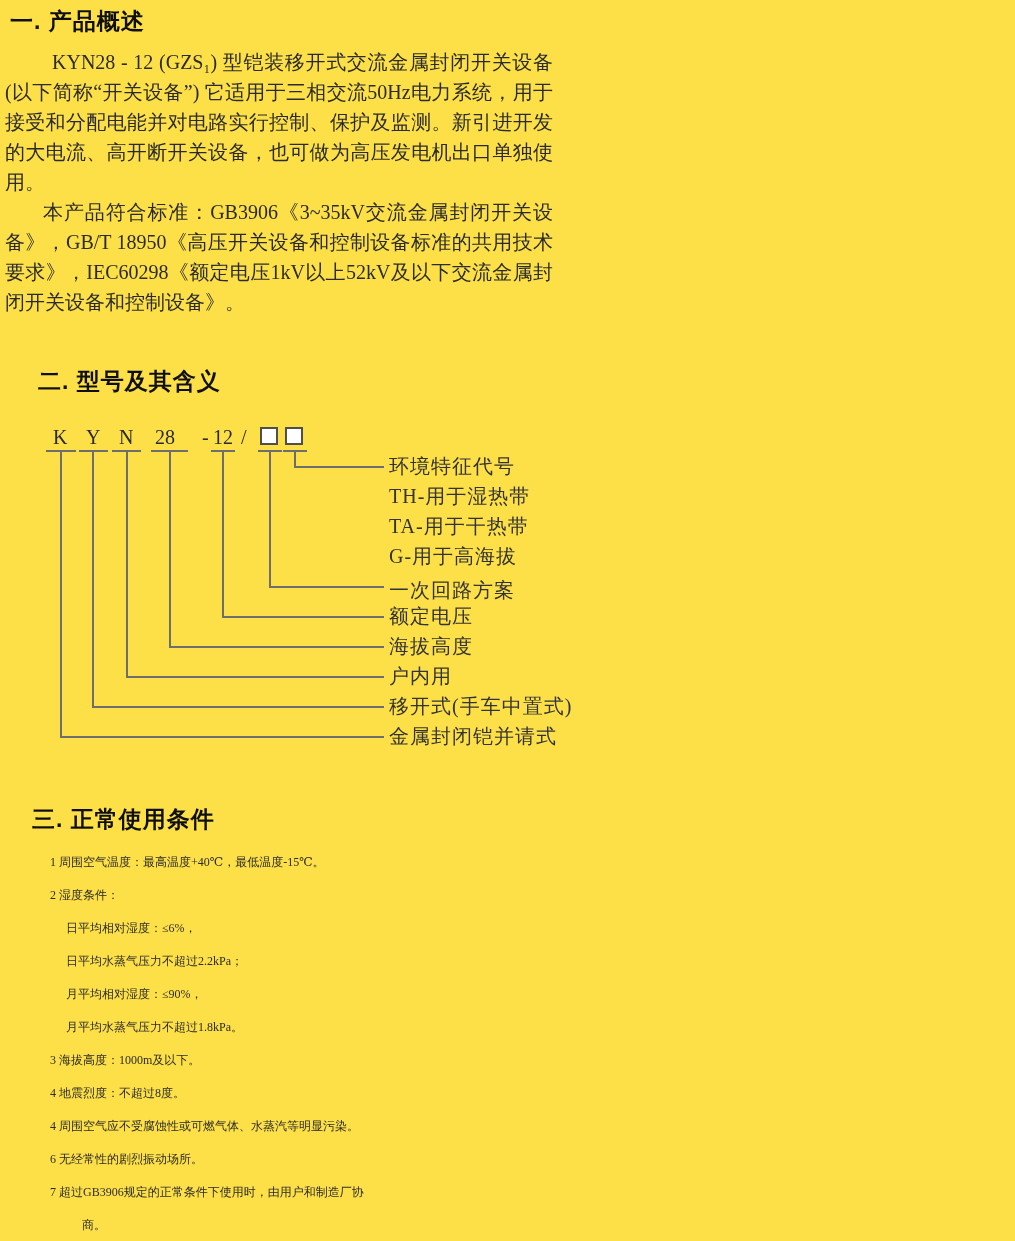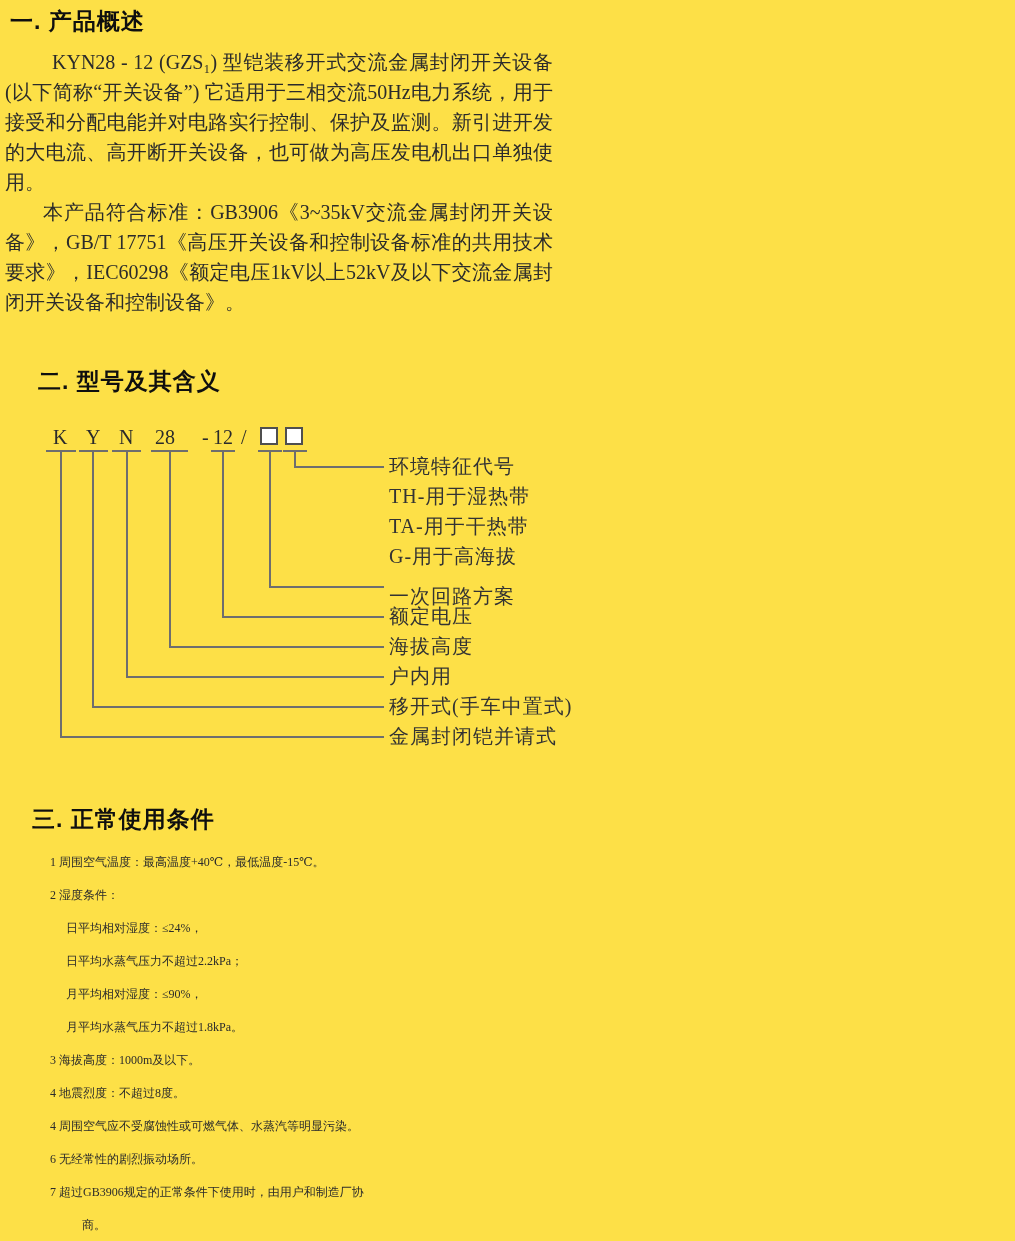--- a/index.html
+++ b/index.html
@@ -89,21 +89,21 @@
   .cond-line.cont{padding-left:32px;}
 </style>
 </head>
 <body>
 
 <div class="page">
 
   <div id="heading1" class="heading">一. 产品概述</div>
 
   <p id="para1" class="para">KYN28 - 12 (GZS₁) 型铠装移开式交流金属封闭开关设备(以下简称“开关设备”) 它适用于三相交流50Hz电力系统，用于接受和分配电能并对电路实行控制、保护及监测。新引进开发的大电流、高开断开关设备，也可做为高压发电机出口单独使用。</p>
-  <p id="para2" class="para">本产品符合标准：GB3906《3~35kV交流金属封闭开关设备》，GB/T 17751《高压开关设备和控制设备标准的共用技术要求》，IEC60298《额定电压1kV以上52kV及以下交流金属封闭开关设备和控制设备》。</p>
+  <p id="para2" class="para">本产品符合标准：GB3906《3~35kV交流金属封闭开关设备》，GB/T 18950《高压开关设备和控制设备标准的共用技术要求》，IEC60298《额定电压1kV以上52kV及以下交流金属封闭开关设备和控制设备》。</p>
 
   <div id="heading2" class="heading">二. 型号及其含义</div>
 
   <div class="diagram">
 
     <span class="code-part" style="left:53px">K</span>
     <span class="code-part" style="left:86px">Y</span>
     <span class="code-part" style="left:119px">N</span>
     <span class="code-part" style="left:155px">28</span>
     <span class="code-part" style="left:202px">-</span>
@@ -133,34 +133,34 @@
     <span class="dline h" style="left:222px;top:196px;width:162px"></span>
     <span class="dline h" style="left:169px;top:226px;width:215px"></span>
     <span class="dline h" style="left:126px;top:256px;width:258px"></span>
     <span class="dline h" style="left:92px; top:286px;width:292px"></span>
     <span class="dline h" style="left:60px; top:316px;width:324px"></span>
 
     <div class="dlabel" style="top:34px">环境特征代号</div>
     <div class="dlabel" style="top:64px">TH-用于湿热带</div>
     <div class="dlabel" style="top:94px">TA-用于干热带</div>
     <div class="dlabel" style="top:124px">G-用于高海拔</div>
-    <div class="dlabel" style="top:164px">一次回路方案</div>
+    <div class="dlabel" style="top:158px">一次回路方案</div>
     <div class="dlabel" style="top:184px">额定电压</div>
     <div class="dlabel" style="top:214px">海拔高度</div>
     <div class="dlabel" style="top:244px">户内用</div>
     <div class="dlabel" style="top:274px">移开式(手车中置式)</div>
     <div class="dlabel" style="top:304px">金属封闭铠并请式</div>
   </div>
 
   <div id="heading3" class="heading">三. 正常使用条件</div>
 
   <div class="conditions">
     <div class="cond-line">1 周围空气温度：最高温度+40℃，最低温度-15℃。</div>
     <div class="cond-line">2 湿度条件：</div>
-    <div class="cond-line sub">日平均相对湿度：≤24%，</div>
+    <div class="cond-line sub">日平均相对湿度：≤6%，</div>
     <div class="cond-line sub">日平均水蒸气压力不超过2.2kPa；</div>
     <div class="cond-line sub">月平均相对湿度：≤90%，</div>
     <div class="cond-line sub">月平均水蒸气压力不超过1.8kPa。</div>
     <div class="cond-line">3 海拔高度：1000m及以下。</div>
     <div class="cond-line">4 地震烈度：不超过8度。</div>
     <div class="cond-line">4 周围空气应不受腐蚀性或可燃气体、水蒸汽等明显污染。</div>
     <div class="cond-line">6 无经常性的剧烈振动场所。</div>
     <div class="cond-line">7 超过GB3906规定的正常条件下使用时，由用户和制造厂协</div>
     <div class="cond-line cont">商。</div>
   </div>

